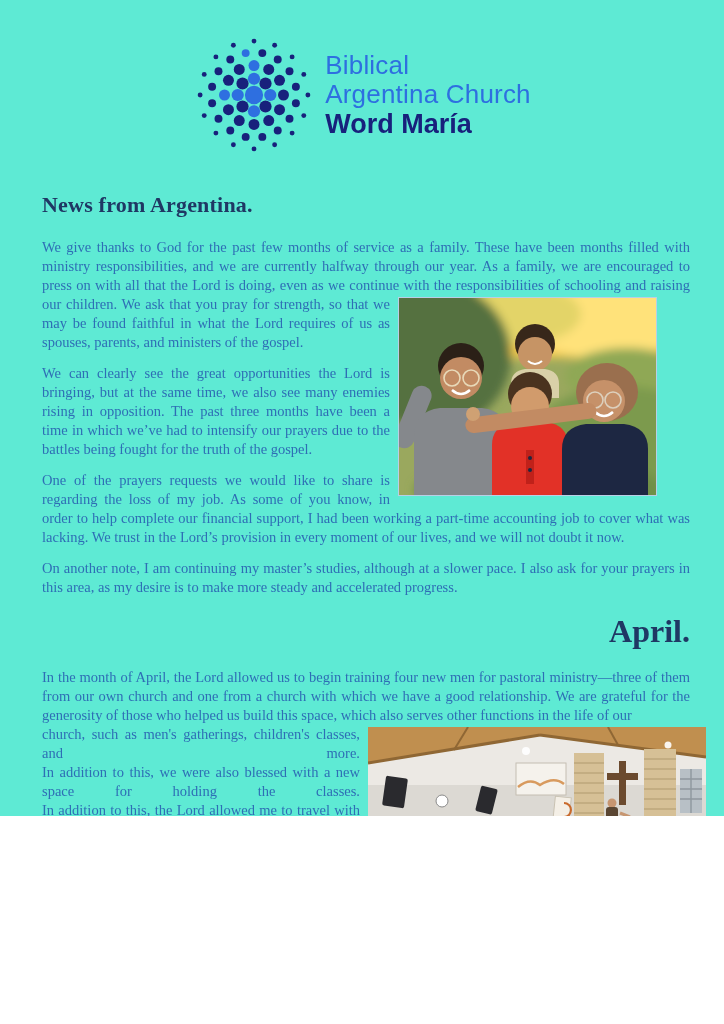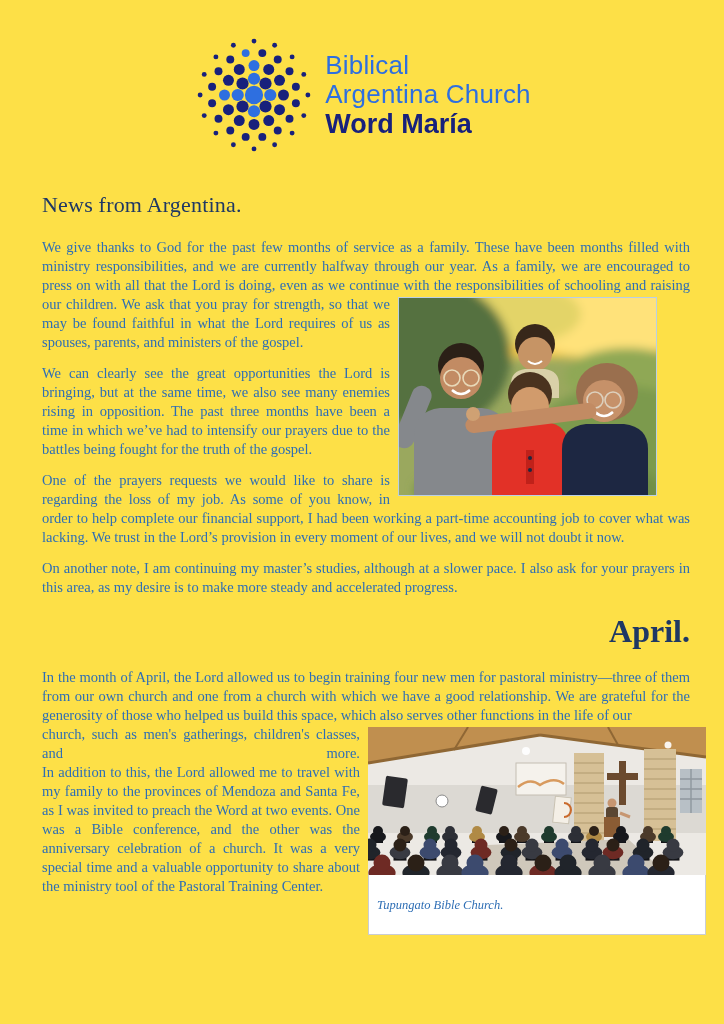--- a/index.html
+++ b/index.html
@@ -1,29 +1,29 @@
 <!DOCTYPE html>
 <html style="--logo-blue: #2e6fe0; --logo-navy: #18217c; --heading-navy: #1f3864; --body-blue: #2e6eb5;"><head>
 <meta charset="utf-8">
 <style>
   html,body{margin:0;padding:0;background:#ffffff;}
   .page{
-    position:relative;width:724px;height:1024px;background:#fde047;
+    position:relative;width:724px;height:816px;background:#5eead4;
     overflow:hidden;font-family:"Liberation Serif",serif;
   }
   
   .header{padding-top:34px;display:flex;justify-content:center;align-items:center;}
   .logo-dots{width:122px;height:122px;flex:0 0 auto;}
   .logo-text{margin-left:10px;font-family:"Liberation Sans",sans-serif;line-height:1.12;}
   .logo-line{font-size:26px;font-weight:400;color:var(--logo-blue,#2e6fe0);letter-spacing:.2px;}
   .logo-line3{font-size:27px;font-weight:700;color:var(--logo-navy,#18217c);}
   
   .content{padding:0 34px 0 42px;}
   h1.title{
-    margin:36px 0 20px;font-size:22px;font-weight:400;
+    margin:36px 0 20px;font-size:22px;font-weight:700;
     color:var(--heading-navy,#1f3864);letter-spacing:.2px;
   }
   h2.april{
     margin:16px 0 18px;font-size:32px;font-weight:700;text-align:right;
     color:var(--heading-navy,#1f3864);
   }
   p.body, .body-block{
     margin:0 0 12px;font-size:14.5px;line-height:19px;text-align:justify;
     color:var(--body-blue,#2e6eb5);
   }
@@ -344,17 +344,18 @@
               <circle cx="268" cy="136" r="8.5" fill="#3c4a6e"></circle>
               <rect x="284.5" y="141.1" width="17" height="15.3" fill="#141519"></rect>
               <ellipse cx="293" cy="145.775" rx="13.600000000000001" ry="8.925" fill="#242730"></ellipse>
               <circle cx="293" cy="136" r="8.5" fill="#2b2017"></circle>
             </g>
         </svg>
         <span class="caption-box" style="display:block">
           <span class="caption-text">Tupungato Bible Church.</span>
         </span>
       </span><span class="jline">church, such as men's gatherings, children's classes, and more.</span>
+      <span class="jline">In addition to this, we were also blessed with a new space for holding the classes.</span>
       <span class="jrest">In addition to this, the Lord allowed me to travel with my family to the provinces of Mendoza and Santa Fe, as I was invited to preach the Word at two events. One was a Bible conference, and the other was the anniversary celebration of a church. It was a very special time and a valuable opportunity to share about the ministry tool of the Pastoral Training Center.</span>
     </p>
 
   </div>
 </div>
 
 </body></html>

